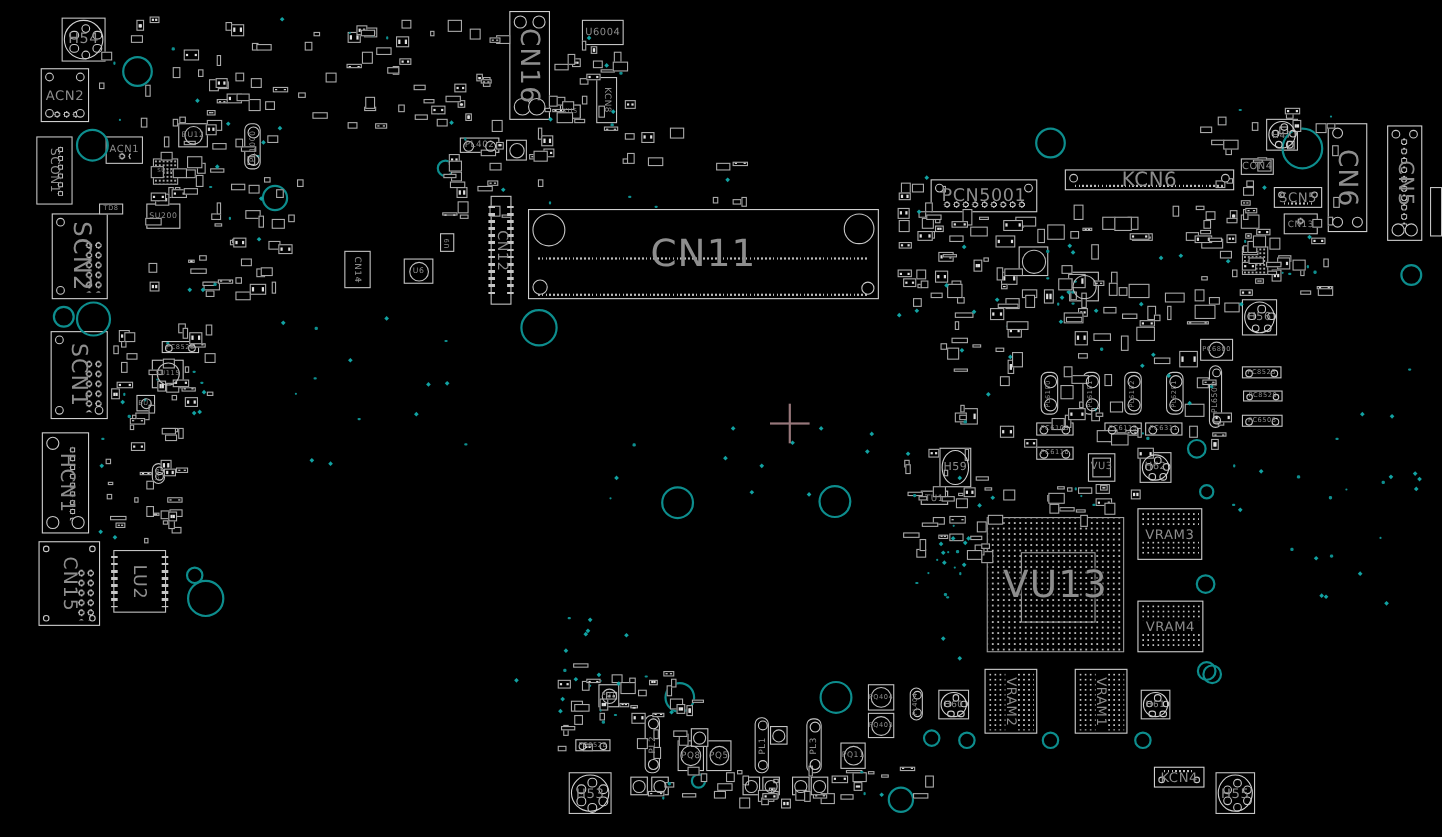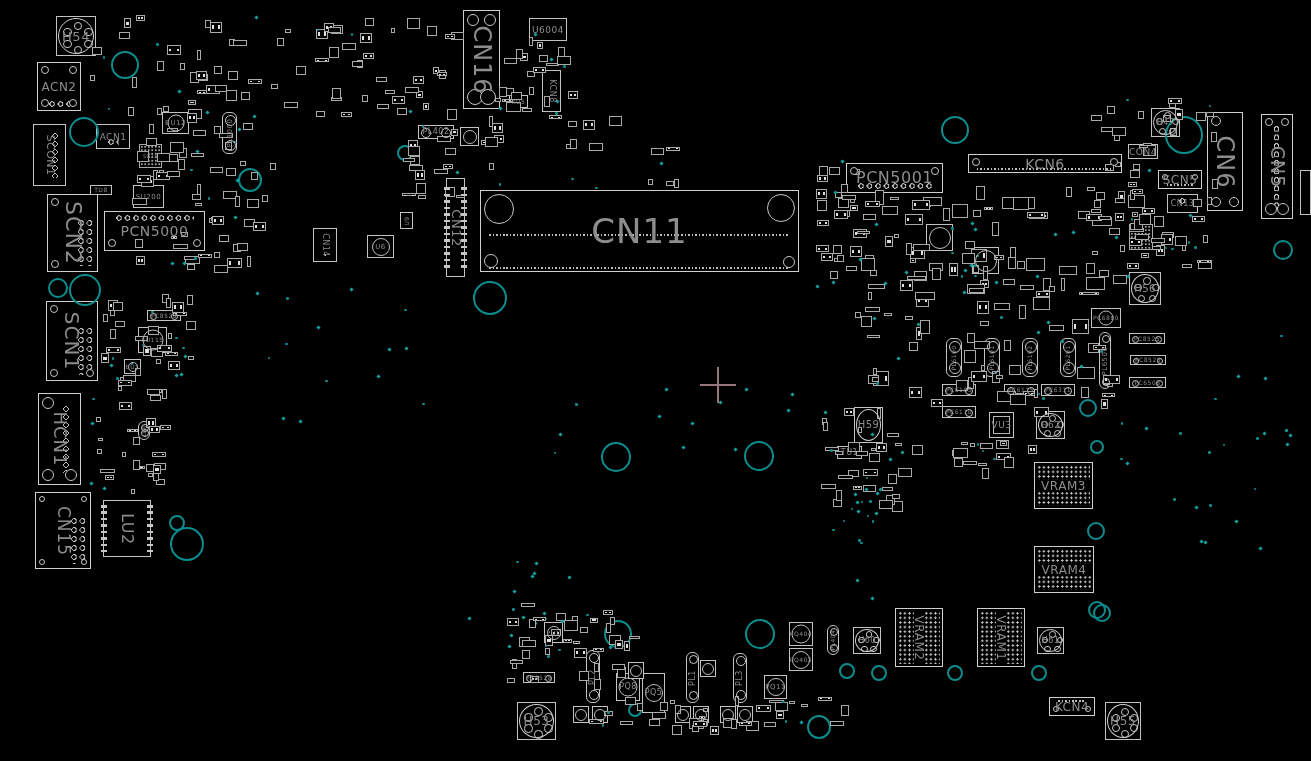--- a/index.html
+++ b/index.html
@@ -98,26 +98,20 @@
     <div class="comp t-box" style="left: 96px; top: 124px; width: 34px; height: 25px;">
       <div class="deco circles-bottom"></div>
       <span class="lbl" style="font-size: 9px;">ACN1</span>
     </div>
     <div class="comp t-conn" style="left: 47px; top: 194px; width: 51px; height: 78px; border-color: rgb(207, 207, 207);">
       <div class="hole" style="height: 6px; width: 6px; left: 3px; top: 3px;"></div>
       <div class="hole" style="height: 6px; width: 6px; left: 3px; bottom: 3px;"></div>
       <div class="deco circles-right-grid"></div>
       <span class="lbl v-cw" style="font-size: 22px; letter-spacing: 1px;">SCN2</span>
     </div>
-    <div class="comp t-conn" style="left: 104px; top: 211px; width: 101px; height: 40px; border-color: rgb(207, 207, 207);">
-      <div class="hole" style="height: 6px; width: 6px; left: 3px; bottom: 3px;"></div>
-      <div class="hole" style="height: 6px; width: 6px; right: 3px; bottom: 3px;"></div>
-      <div class="deco circles-top"></div>
-      <span class="lbl" style="font-size: 14px;">PCN5000</span>
-    </div>
     <div class="comp t-conn" style="left: 46px; top: 301px; width: 52px; height: 80px; border-color: rgb(207, 207, 207);">
       <div class="hole" style="height: 6px; width: 6px; left: 3px; top: 3px;"></div>
       <div class="hole" style="height: 6px; width: 6px; left: 3px; bottom: 3px;"></div>
       <div class="hole" style="height: 6px; width: 6px; right: 3px; bottom: 3px;"></div>
       <div class="deco circles-right-grid"></div>
       <span class="lbl v-cw" style="font-size: 20px; letter-spacing: 1px;">SCN1</span>
     </div>
     <div class="comp t-conn" style="left: 38px; top: 393px; width: 43px; height: 92px; border-color: rgb(207, 207, 207);">
       <div class="hole" style="height: 10px; width: 10px; left: 3px; top: 3px;"></div>
       <div class="hole" style="height: 10px; width: 10px; left: 3px; bottom: 3px;"></div>
@@ -226,21 +220,21 @@
     <div class="comp t-conn" style="left: 846px; top: 163px; width: 97px; height: 30px; border-color: rgb(207, 207, 207);">
       <div class="hole" style="height: 6px; width: 6px; left: 3px; top: 3px;"></div>
       <div class="hole" style="height: 6px; width: 6px; right: 3px; top: 3px;"></div>
       <div class="deco circles-bottom"></div>
       <span class="lbl" style="font-size: 16px;">PCN5001</span>
     </div>
     <div class="comp t-conn" style="left: 968px; top: 154px; width: 154px; height: 19px; border-color: rgb(207, 207, 207);">
       <div class="hole" style="height: 6px; width: 6px; left: 3px; top: 3px;"></div>
       <div class="hole" style="height: 6px; width: 6px; right: 3px; top: 3px;"></div>
       <div class="deco dash-bottom"></div>
-      <span class="lbl" style="font-size: 14px;">KCN6</span>
+      <span class="lbl" style="font-size: 18px;">KCN6</span>
     </div>
     <div class="comp t-box" style="left: 1128px; top: 144px; width: 30px; height: 15px;">
       <span class="lbl" style="font-size: 9px;">CON4</span>
     </div>
     <div class="comp t-hole" style="left: 1151px; top: 108px; width: 29px; height: 29px;">
       <div class="bigc" style="inset: 1px;"></div>
       <div class="smc" style="height: 4.93px; width: 4.93px; left: 12.035px; top: 3.335px;"></div>
       <div class="smc" style="height: 4.93px; width: 4.93px; left: 20.3092px; top: 9.34655px;"></div>
       <div class="smc" style="height: 4.93px; width: 4.93px; left: 17.1487px; top: 19.0734px;"></div>
       <div class="smc" style="height: 4.93px; width: 4.93px; left: 6.92127px; top: 19.0734px;"></div>
@@ -358,20 +352,24 @@
     </div>
     <div class="comp t-hole" style="left: 1036px; top: 411px; width: 29px; height: 28px;">
       <div class="bigc" style="inset: 1px;"></div>
       <div class="smc" style="height: 4.76px; width: 4.76px; left: 12.12px; top: 3.22px;"></div>
       <div class="smc" style="height: 4.76px; width: 4.76px; left: 20.1089px; top: 9.02426px;"></div>
       <div class="smc" style="height: 4.76px; width: 4.76px; left: 17.0574px; top: 18.4157px;"></div>
       <div class="smc" style="height: 4.76px; width: 4.76px; left: 7.1826px; top: 18.4157px;"></div>
       <div class="smc" style="height: 4.76px; width: 4.76px; left: 4.13113px; top: 9.02426px;"></div>
       <span class="lbl" style="font-size: 9px;">H62</span>
     </div>
+    <div class="comp t-bga" style="left: 897px; top: 470px; width: 125px; height: 123px;">
+      <div class="innerrect" style="width: 66px; height: 62px; left: 29.5px; top: 30.5px; border: 1.5px solid rgb(159, 159, 159);"></div>
+      <span class="lbl" style="font-size: 34px; letter-spacing: 1px; text-shadow: rgb(0, 0, 0) 0px 0px 3px, rgb(0, 0, 0) 0px 0px 3px;">VU13</span>
+    </div>
     <div class="comp t-ram" style="left: 1034px; top: 462px; width: 59px; height: 47px; border-color: rgb(207, 207, 207);">
       <div class="ramgrid" style="left: 2px; right: 2px; height: 34%; top: 2px;"></div>
       <div class="ramgrid" style="left: 2px; right: 2px; height: 34%; bottom: 2px;"></div>
       <span class="lbl" style="font-size: 12px;">VRAM3</span>
     </div>
     <div class="comp t-ram" style="left: 1034px; top: 546px; width: 60px; height: 47px; border-color: rgb(207, 207, 207);">
       <div class="ramgrid" style="left: 2px; right: 2px; height: 34%; top: 2px;"></div>
       <div class="ramgrid" style="left: 2px; right: 2px; height: 34%; bottom: 2px;"></div>
       <span class="lbl" style="font-size: 12px;">VRAM4</span>
     </div>
@@ -440,21 +438,21 @@
     </div>
     <div class="comp t-ind" style="left: 586px; top: 650px; width: 14px; height: 53px;">
       <div class="smc" style="height: 8px; width: 8px; left: 2px; top: 2px;"></div>
       <div class="smc" style="height: 8px; width: 8px; left: 2px; bottom: 2px;"></div>
       <span class="lbl v-ccw" style="font-size: 8px;">PL2</span>
     </div>
     <div class="comp t-qfn" style="left: 616px; top: 673px; width: 24px; height: 28px;">
       <div class="qc" style="height: 17px; width: 17px;"></div>
       <span class="lbl" style="font-size: 8px;">PQ8</span>
     </div>
-    <div class="comp t-qfn" style="left: 642px; top: 673px; width: 23px; height: 40px;">
+    <div class="comp t-qfn" style="left: 642px; top: 673px; width: 23px; height: 28px;">
       <div class="qc" style="height: 16px; width: 16px;"></div>
       <span class="lbl" style="font-size: 8px;">PQ5</span>
     </div>
     <div class="comp t-ind" style="left: 686px; top: 652px; width: 13px; height: 51px;">
       <div class="smc" style="height: 7px; width: 7px; left: 2px; top: 2px;"></div>
       <div class="smc" style="height: 7px; width: 7px; left: 2px; bottom: 2px;"></div>
       <span class="lbl v-ccw" style="font-size: 8px;">PL1</span>
     </div>
     <div class="comp t-ind" style="left: 733px; top: 653px; width: 14px; height: 50px;">
       <div class="smc" style="height: 8px; width: 8px; left: 2px; top: 2px;"></div>

